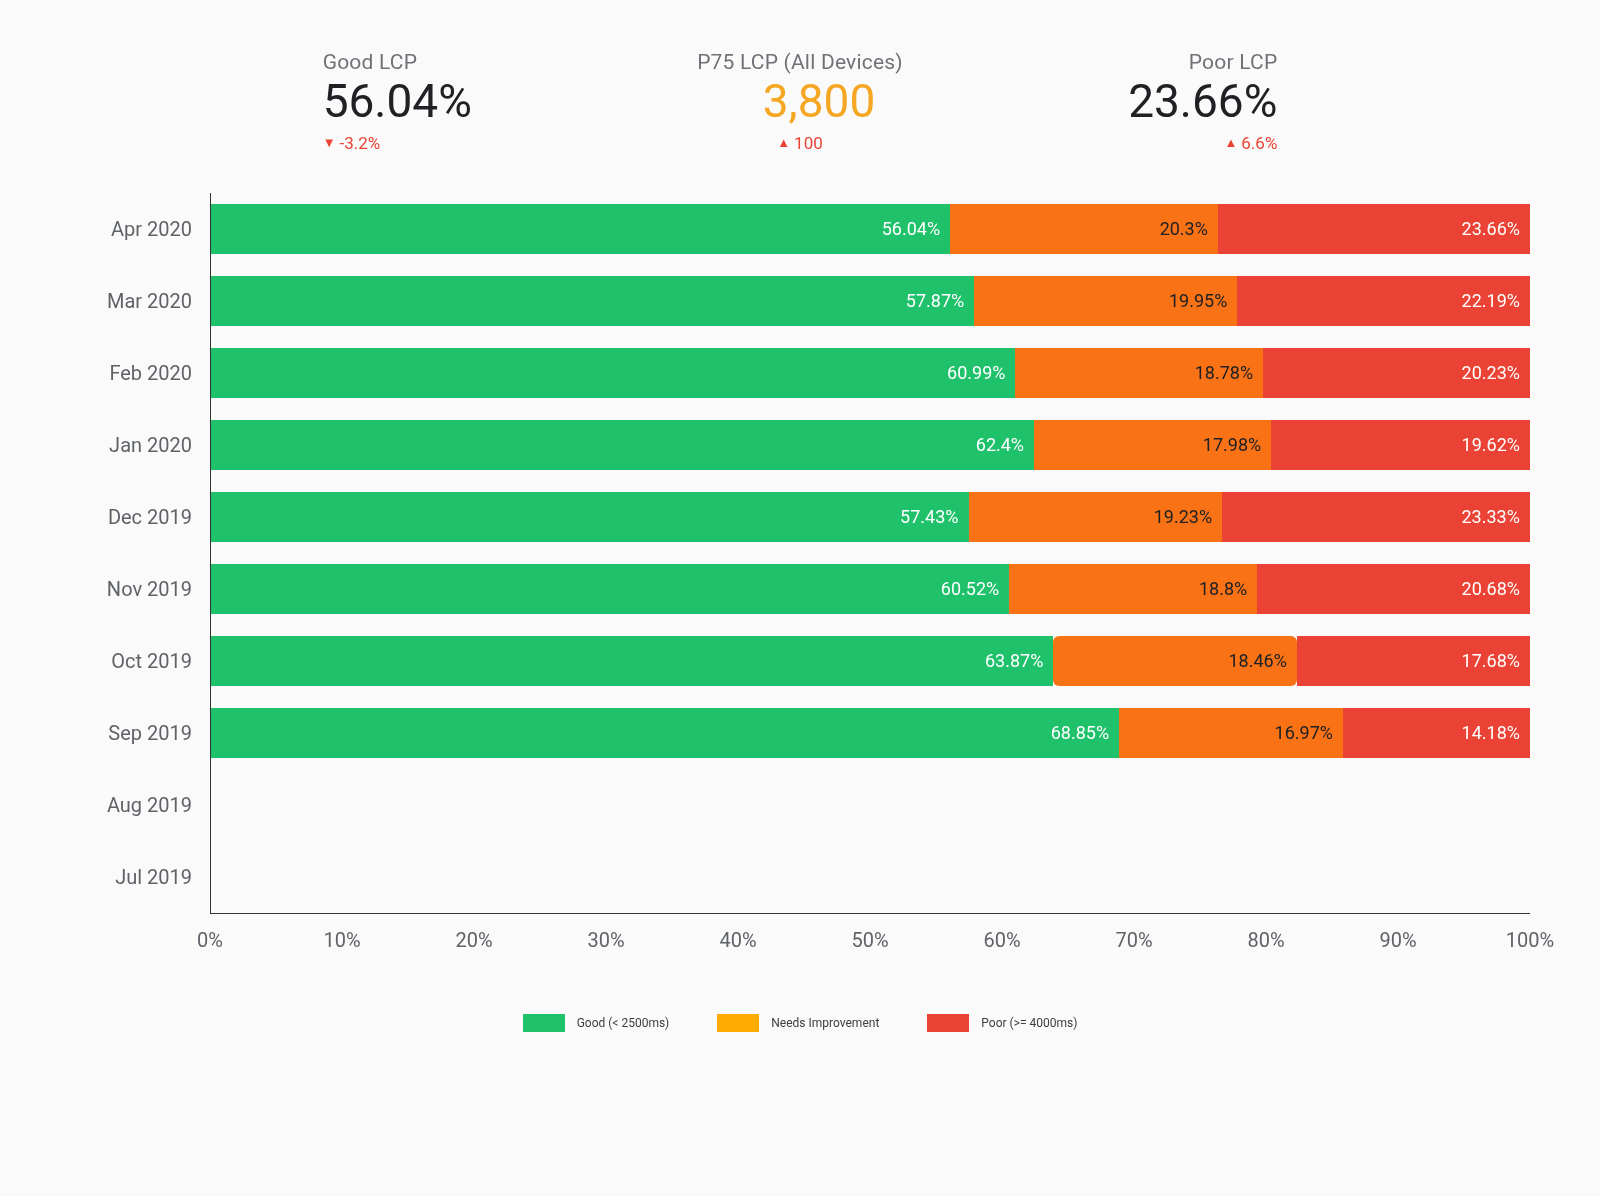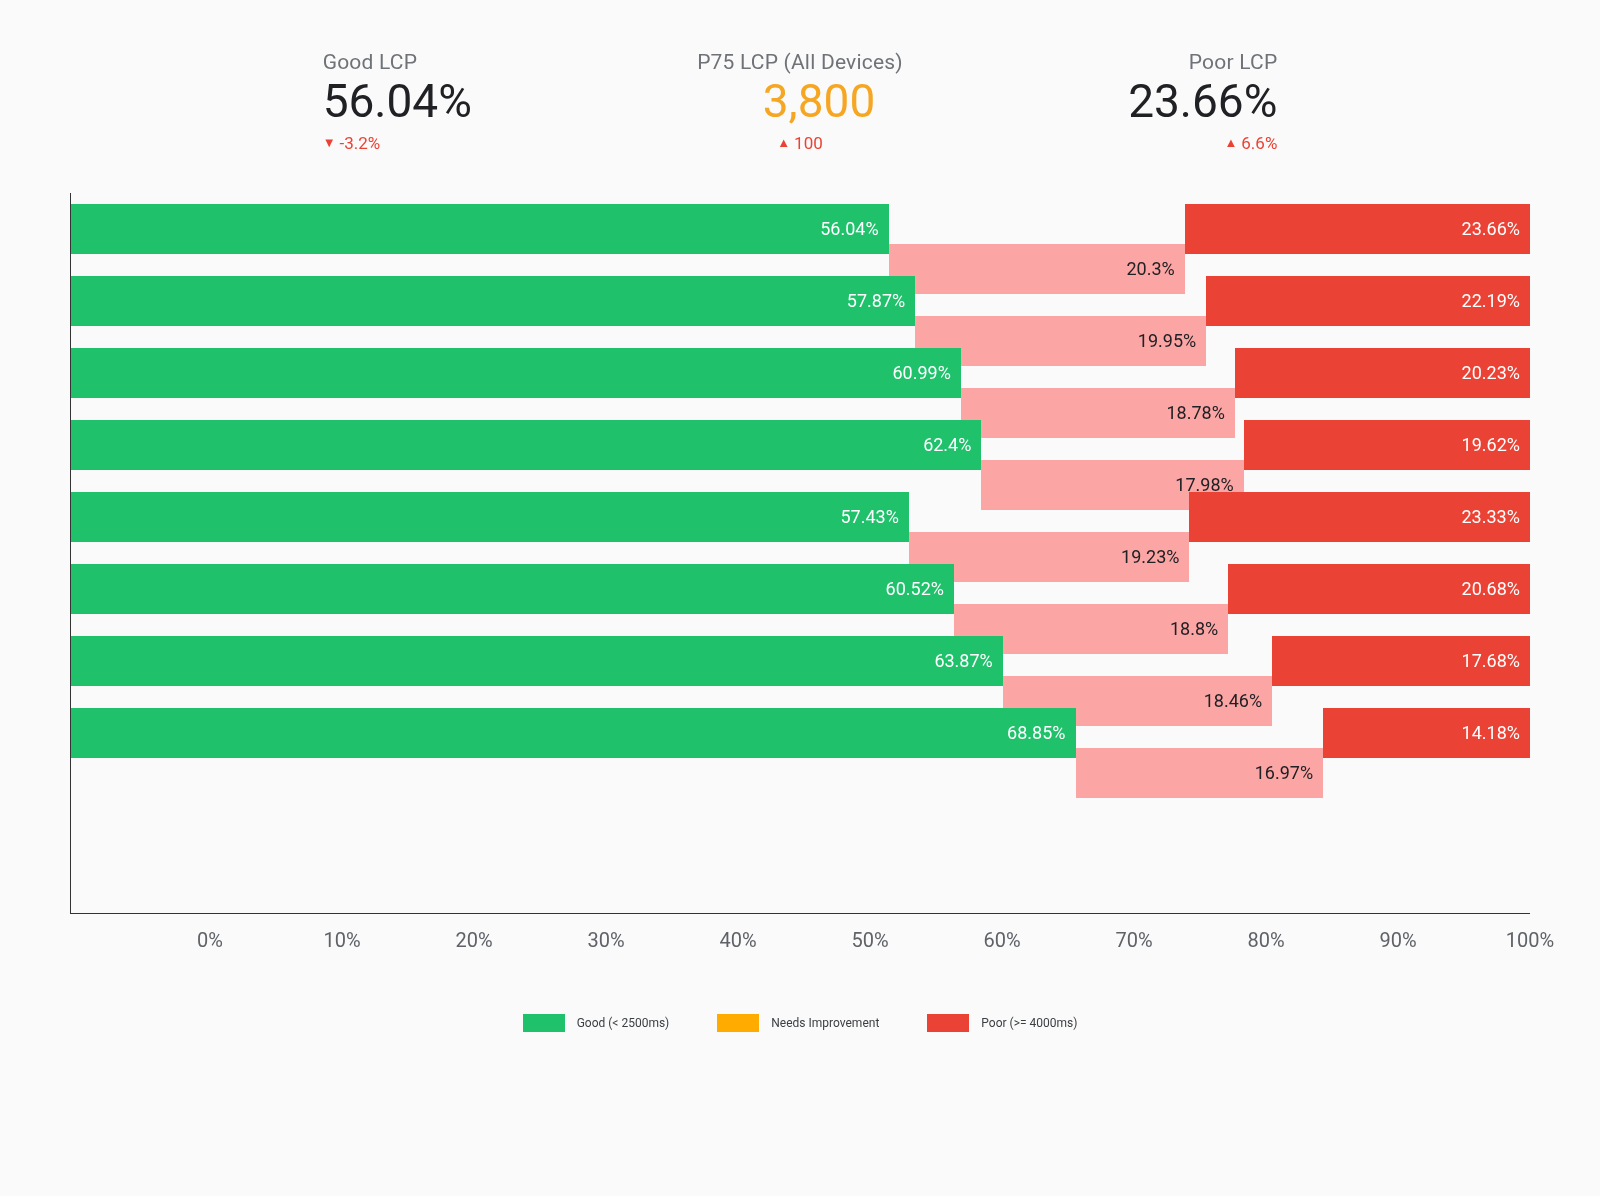--- a/index.html
+++ b/index.html
@@ -83,21 +83,21 @@
   .seg {
     height: 100%;
     display: flex;
     align-items: center;
     justify-content: flex-end;
     padding-right: 10px;
     font-size: 18px;
     white-space: nowrap;
   }
   .seg.good  { background: #1fc16b; color: #fff; }
-  .seg.ni    { background: #fca5a5; color: #202124; margin-top: 40px; }
+  .seg.ni    { background: #f97316; color: #202124; }
   .seg.poor  { background: #ea4335; color: #fff; }
 
   .x-axis {
     display: flex;
     margin-top: 10px;
   }
   .x-spacer { width: 140px; flex: 0 0 140px; }
   .x-ticks {
     flex: 1;
     position: relative;
@@ -156,20 +156,32 @@
     <div class="metric-label">Poor LCP</div>
     <div class="metric-value">23.66%</div>
     <div class="metric-delta">
       <span class="delta-icon">▲</span>
       <span>6.6%</span>
     </div>
   </div>
 </div>
 
 <div class="chart-area">
+  <div class="y-labels" id="y-labels">
+      <div class="y-label">Apr 2020</div>
+      <div class="y-label">Mar 2020</div>
+      <div class="y-label">Feb 2020</div>
+      <div class="y-label">Jan 2020</div>
+      <div class="y-label">Dec 2019</div>
+      <div class="y-label">Nov 2019</div>
+      <div class="y-label">Oct 2019</div>
+      <div class="y-label">Sep 2019</div>
+      <div class="y-label">Aug 2019</div>
+      <div class="y-label">Jul 2019</div>
+    </div>
   <div class="bars-col">
     <div class="bars-inner" id="bars-inner">
         <div class="bar-row">
           <div class="bar-track">
             <div class="seg good" style="width: 56.04%;">56.04%</div>
             <div class="seg ni" style="width: 20.3%;">20.3%</div>
             <div class="seg poor" style="width: 23.66%;">23.66%</div>
           </div>
         </div>
         <div class="bar-row">
@@ -203,21 +215,21 @@
         <div class="bar-row">
           <div class="bar-track">
             <div class="seg good" style="width: 60.52%;">60.52%</div>
             <div class="seg ni" style="width: 18.8%; padding-left: 16px;">18.8%</div>
             <div class="seg poor" style="width: 20.68%;">20.68%</div>
           </div>
         </div>
         <div class="bar-row">
           <div class="bar-track">
             <div class="seg good" style="width: 63.87%;">63.87%</div>
-            <div class="seg ni" style="width: 18.46%;">18.46%</div>
+            <div class="seg ni" style="width: 18.46%; border-radius: 6px;">18.46%</div>
             <div class="seg poor" style="width: 17.68%;">17.68%</div>
           </div>
         </div>
         <div class="bar-row">
           <div class="bar-track">
             <div class="seg good" style="width: 68.85%;">68.85%</div>
             <div class="seg ni" style="width: 16.97%;">16.97%</div>
             <div class="seg poor" style="width: 14.18%;">14.18%</div>
           </div>
         </div>

